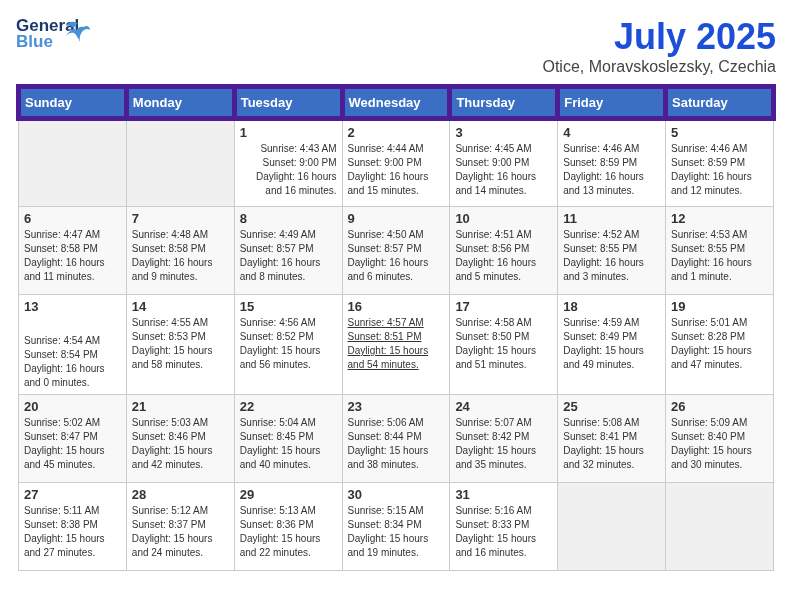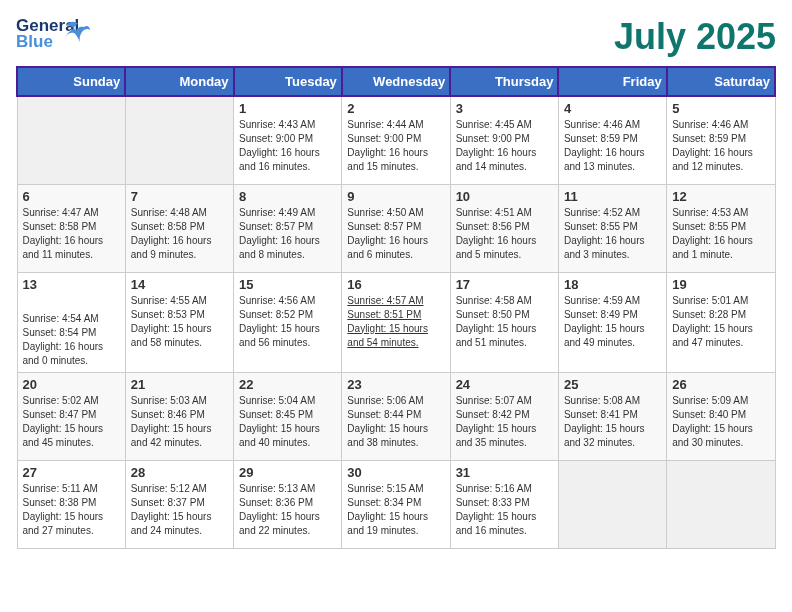--- a/index.html
+++ b/index.html
@@ -19,40 +19,40 @@
     .logo {
       display: flex;
       flex-direction: column;
       align-items: flex-start;
     }
     .title-area {
       text-align: right;
     }
     .month-title {
       font-size: 36px;
-      color: #0f766e;
+      color: #1d4ed8;
       font-weight: bold;
     }
     .location-title {
       font-size: 16px;
       color: #444;
     }
     .calendar-table {
       width: 100%;
       border-collapse: collapse;
       table-layout: fixed;
     }
     .calendar-table th {
       background-color: #3a6fc4;
       color: #fff;
       font-size: 13px;
       font-weight: bold;
       padding: 6px 4px;
-      text-align: right;
-      border: 2px solid #4c1d95;
+      text-align: left;
+      border: 5px solid #4c1d95;
     }
     .calendar-table td {
       border: 1px solid #ccc;
       vertical-align: top;
       padding: 4px 5px;
       font-size: 10px;
       color: #333;
       height: 88px;
       background: #fff;
     }
@@ -86,20 +86,21 @@
         <span style="position:absolute;top:16px;left:0;font-size:17px;font-weight:bold;color:#4a90d9;">Blue</span>
 
         <svg style="position:absolute;top:2px;right:-28px;" width="28" height="28" viewBox="0 0 28 28">
           <path d="M14 6 C10 2, 4 4, 2 8 C6 7, 10 9, 12 13 C13 10, 16 8, 20 9 C22 7, 26 8, 26 12 C24 10, 20 11, 18 14 C16 17, 15 20, 16 24 C14 20, 12 16, 10 15 C8 14, 4 15, 2 18 C4 14, 8 12, 10 10 C11 8, 12 6, 14 6 Z" fill="#4a90d9"></path>
         </svg>
       </div>
     </div>
   </div>
   <div class="title-area">
     <div class="month-title">July 2025</div>
+    <div class="location-title">Otice, Moravskoslezsky, Czechia</div>
   </div>
 </div>
 
 <table class="calendar-table">
   <thead>
     <tr>
     <th>Sunday</th>
         <th>Monday</th>
         <th>Tuesday</th>
         <th>Wednesday</th>
@@ -107,21 +108,21 @@
         <th>Friday</th>
         <th>Saturday</th>
       </tr>
   </thead>
   <tbody id="calendar-body">
   <tr>
         <td class="empty-cell"></td>
         <td class="empty-cell"></td>
         <td>
           <span class="day-number">1</span>
-          <div class="day-info" style="white-space: pre-line;">Sunrise: 4:43 AM
+          <div class="day-info" style="white-space: pre-line; text-align: right;">Sunrise: 4:43 AM
 Sunset: 9:00 PM
 Daylight: 16 hours and 16 minutes.</div>
         </td>
         <td>
           <span class="day-number">2</span>
           <div class="day-info" style="white-space: pre-line;">Sunrise: 4:44 AM
 Sunset: 9:00 PM
 Daylight: 16 hours and 15 minutes.</div>
         </td>
         <td>

